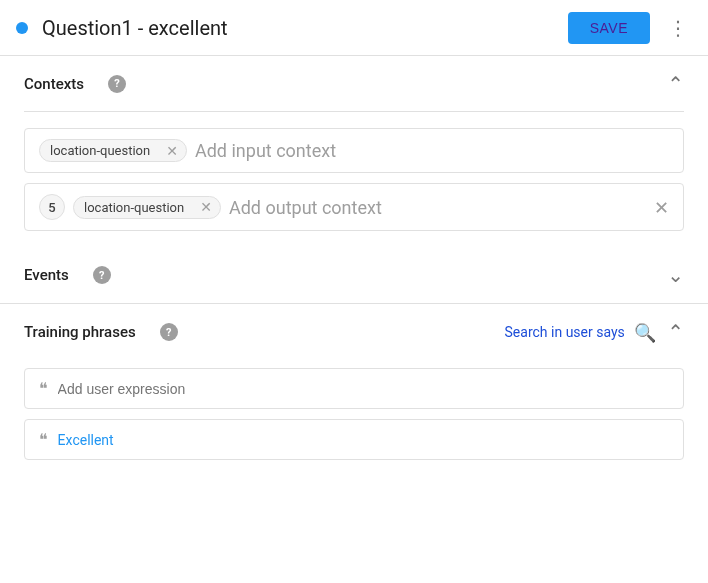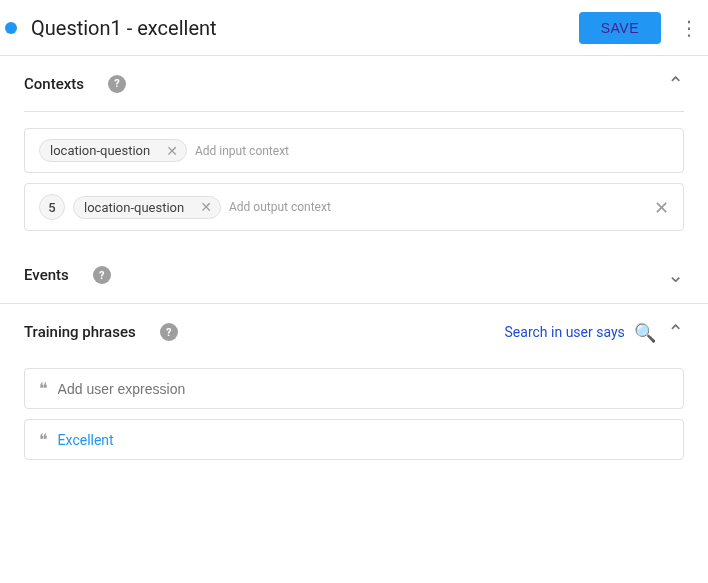--- a/index.html
+++ b/index.html
@@ -9,21 +9,21 @@
       color: #333;
       background: #fff;
       width: 708px;
       min-height: 583px;
     }
 
     
     .header {
       display: flex;
       align-items: center;
-      padding: 0 5px;
+      padding: 0 16px;
       height: 56px;
       border-bottom: 1px solid #e0e0e0;
     }
     .header-dot {
       width: 12px;
       height: 12px;
       background: #2196F3;
       border-radius: 50%;
       margin-right: 14px;
       flex-shrink: 0;
@@ -124,21 +124,21 @@
     }
     .tag-close {
       cursor: pointer;
       color: #9e9e9e;
       font-size: 14px;
       line-height: 1;
     }
 
     .add-context-text {
       color: #9e9e9e;
-      font-size: 12px;
+      font-size: 18px;
       cursor: text;
     }
 
     .output-row {
       position: relative;
     }
     .output-row .delete-output {
       margin-left: auto;
       color: #9e9e9e;
       font-size: 18px;

